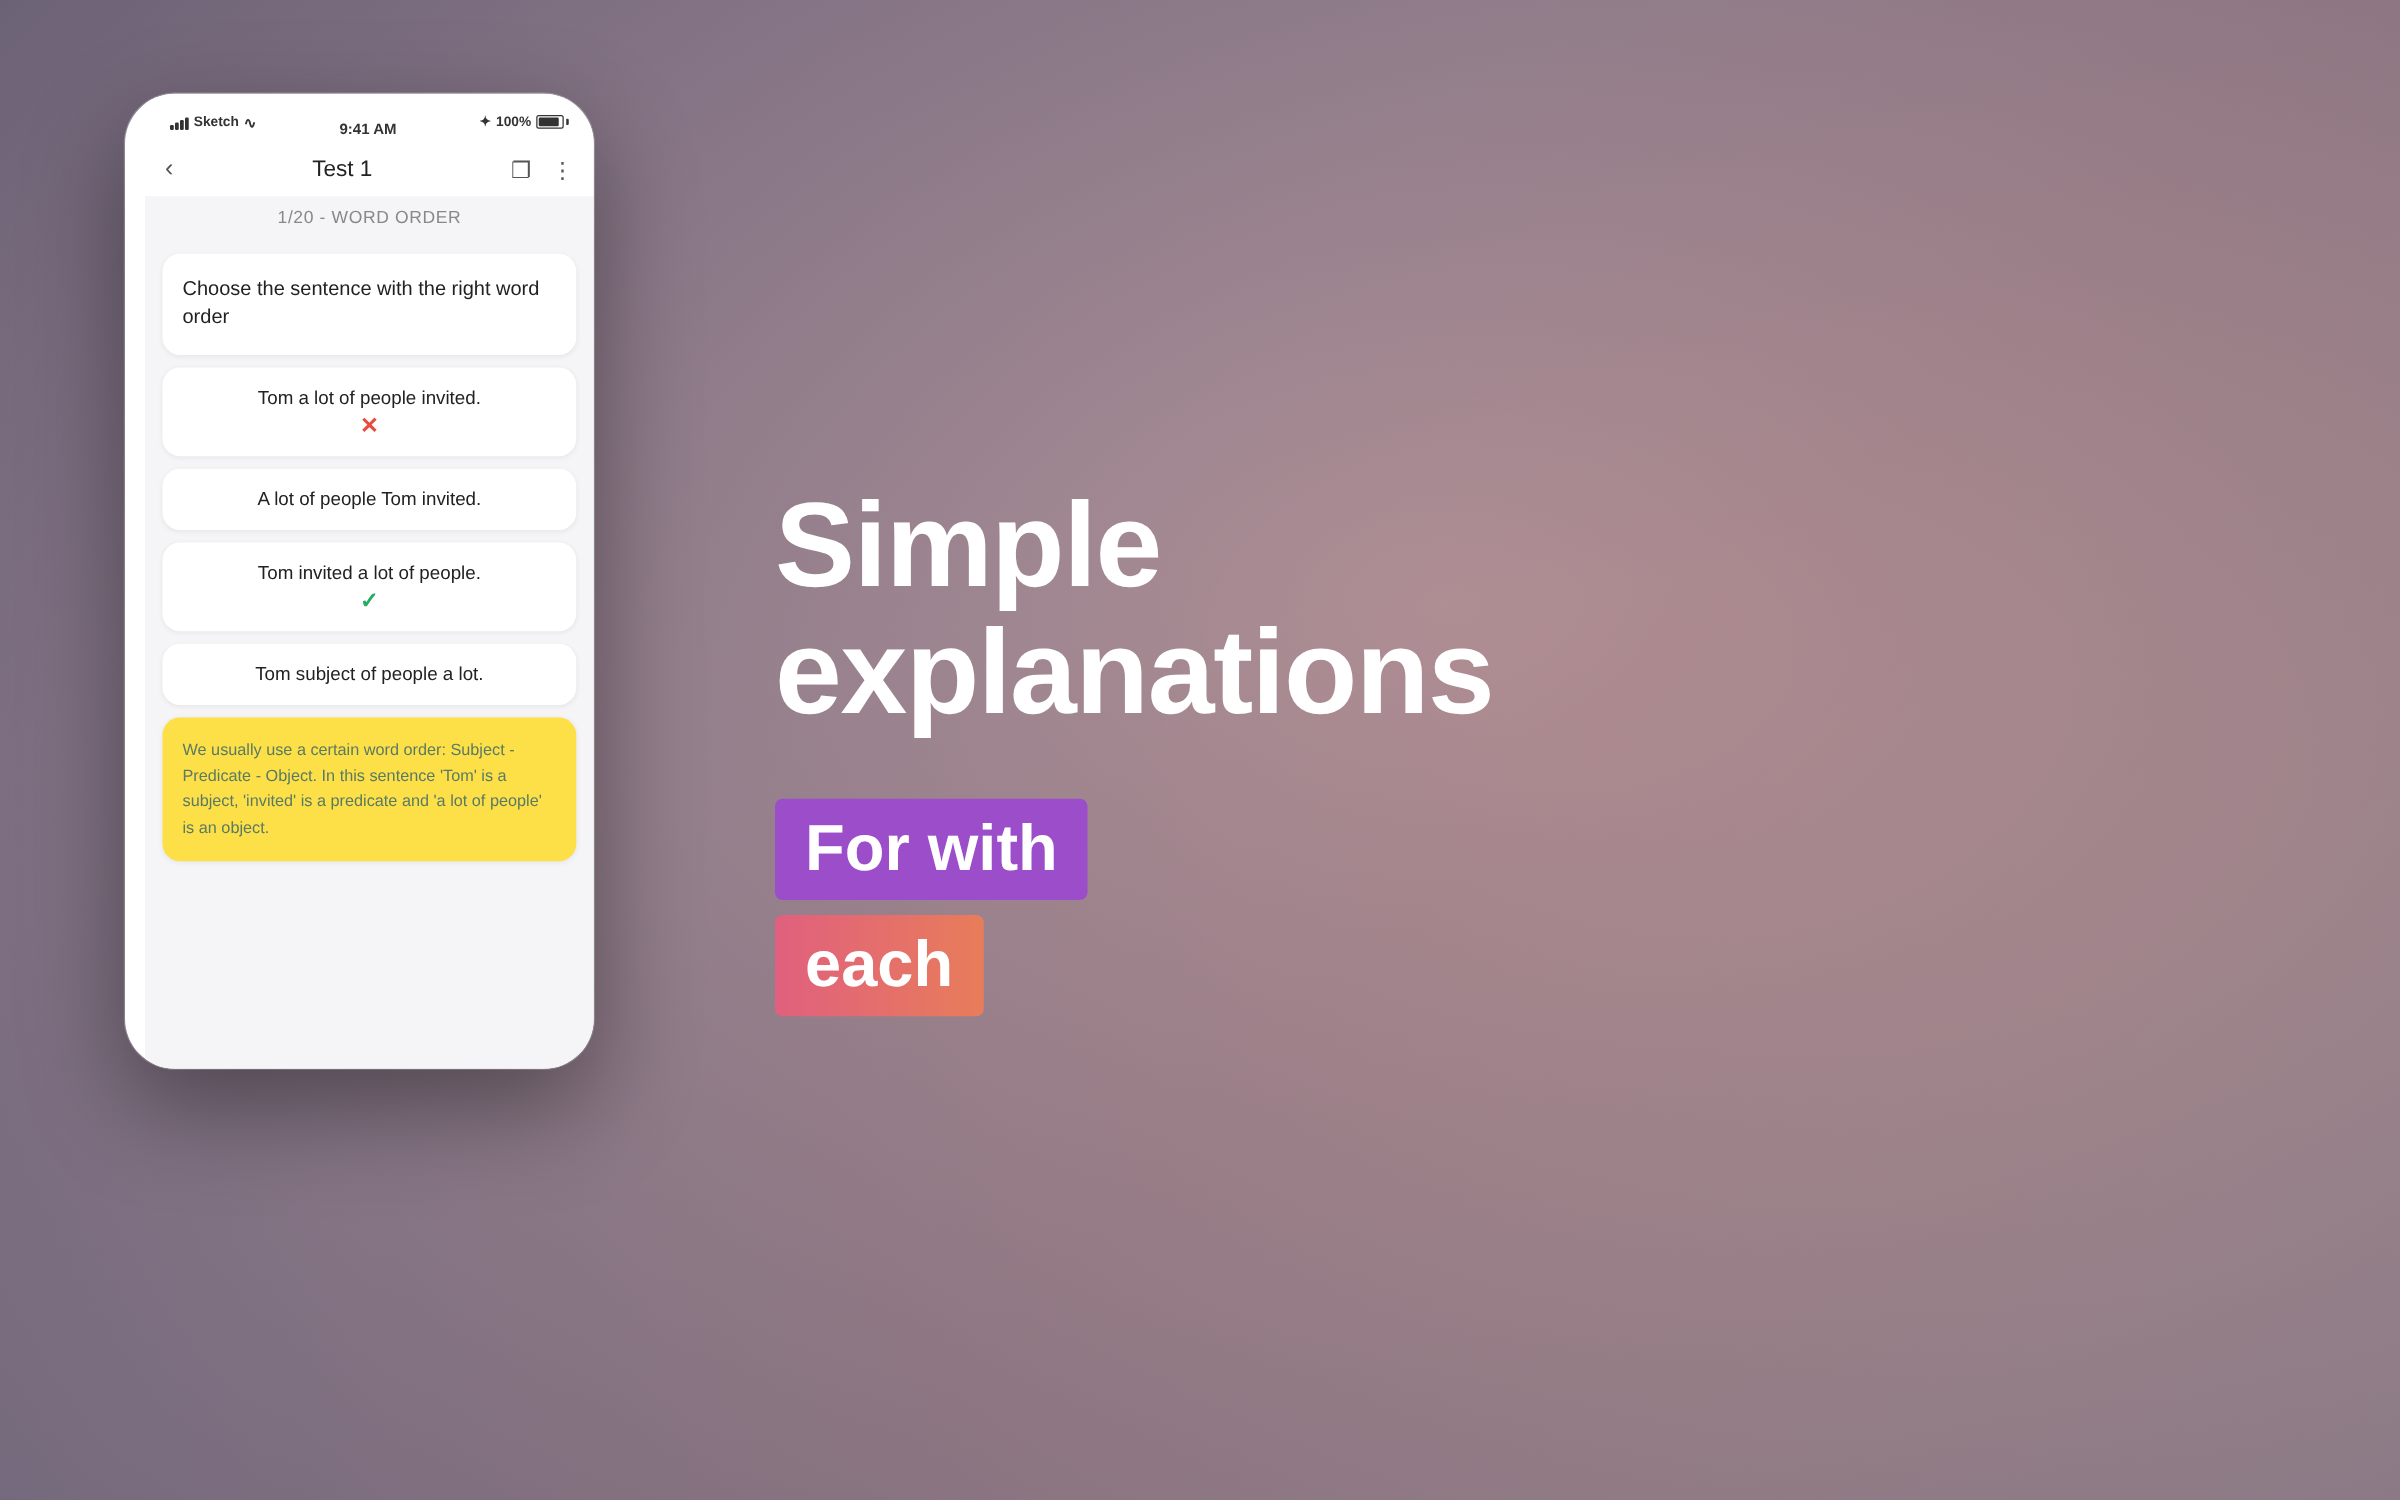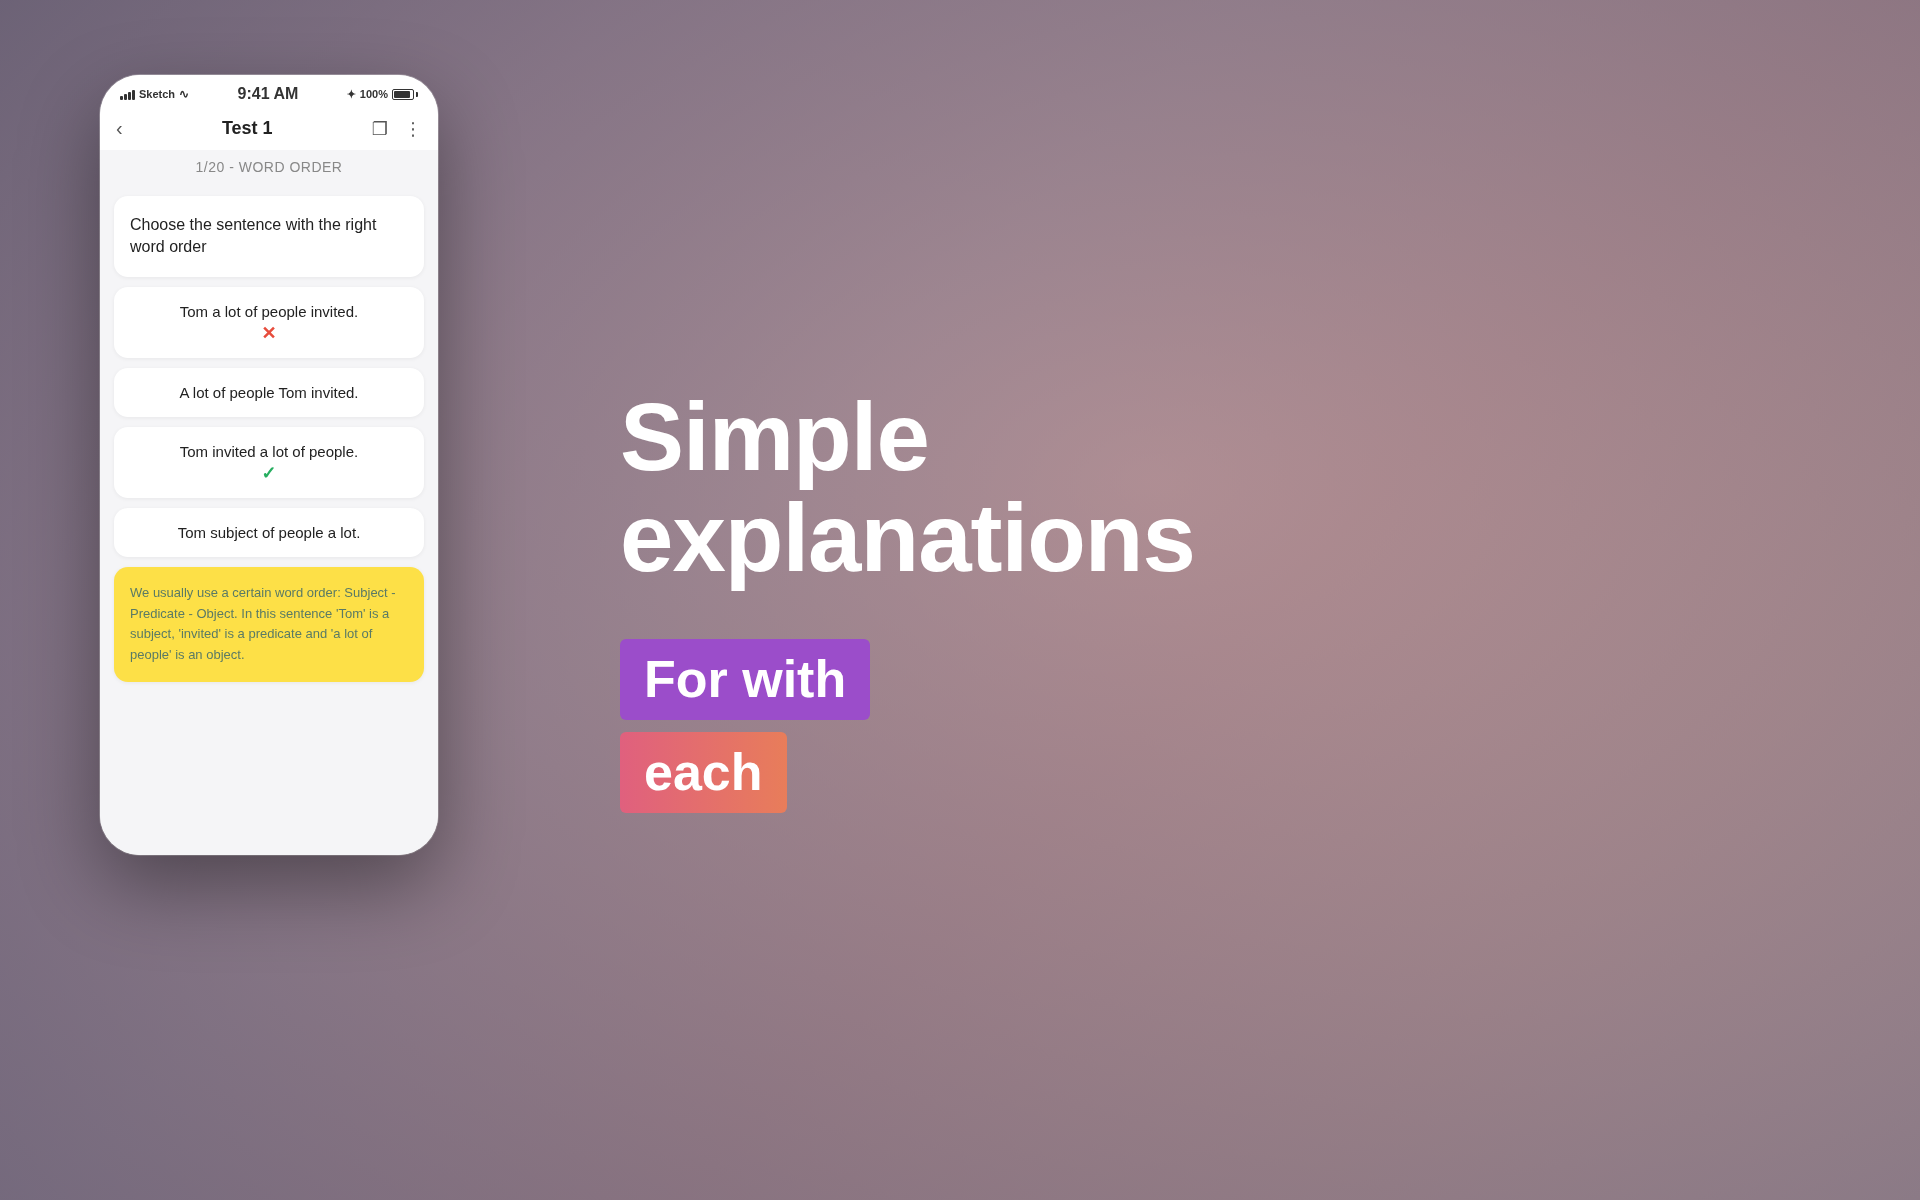--- a/index.html
+++ b/index.html
@@ -29,28 +29,29 @@
     
     .phone-wrapper {
       position: absolute;
       left: 100px;
       top: 75px;
       width: 380px;
       height: 780px;
     }
 
     .phone {
-      width: 338px;
+      width: 375px;
       height: 780px;
       background: #ffffff;
       border-radius: 40px;
       box-shadow: 0 30px 80px rgba(0,0,0,0.4), 0 0 0 1px rgba(255,255,255,0.3);
       overflow: hidden;
       display: flex;
       flex-direction: column;
+      padding-left: 16px;
     }
 
     
     .status-bar {
       display: flex;
       justify-content: space-between;
       align-items: center;
       padding: 10px 20px 6px;
       background: #fff;
       font-size: 12px;
@@ -60,22 +61,23 @@
     }
 
     .status-left {
       display: flex;
       align-items: center;
       gap: 4px;
       font-size: 11px;
     }
 
     .status-center {
-      font-size: 16px;
+      font-size: 12px;
       font-weight: 600;
+      margin-top: 11px;
     }
 
     .status-right {
       display: flex;
       align-items: center;
       gap: 4px;
       font-size: 11px;
     }
 
     .battery-icon {
@@ -115,21 +117,21 @@
       display: flex;
       align-items: center;
       justify-content: space-between;
       padding: 8px 16px 10px;
       background: #fff;
       flex-shrink: 0;
     }
 
     .nav-title {
       font-size: 18px;
-      font-weight: 700;
+      font-weight: 400;
       color: #222;
     }
 
     .nav-icons {
       display: flex;
       gap: 16px;
     }
 
     .nav-icon {
       color: #555;

